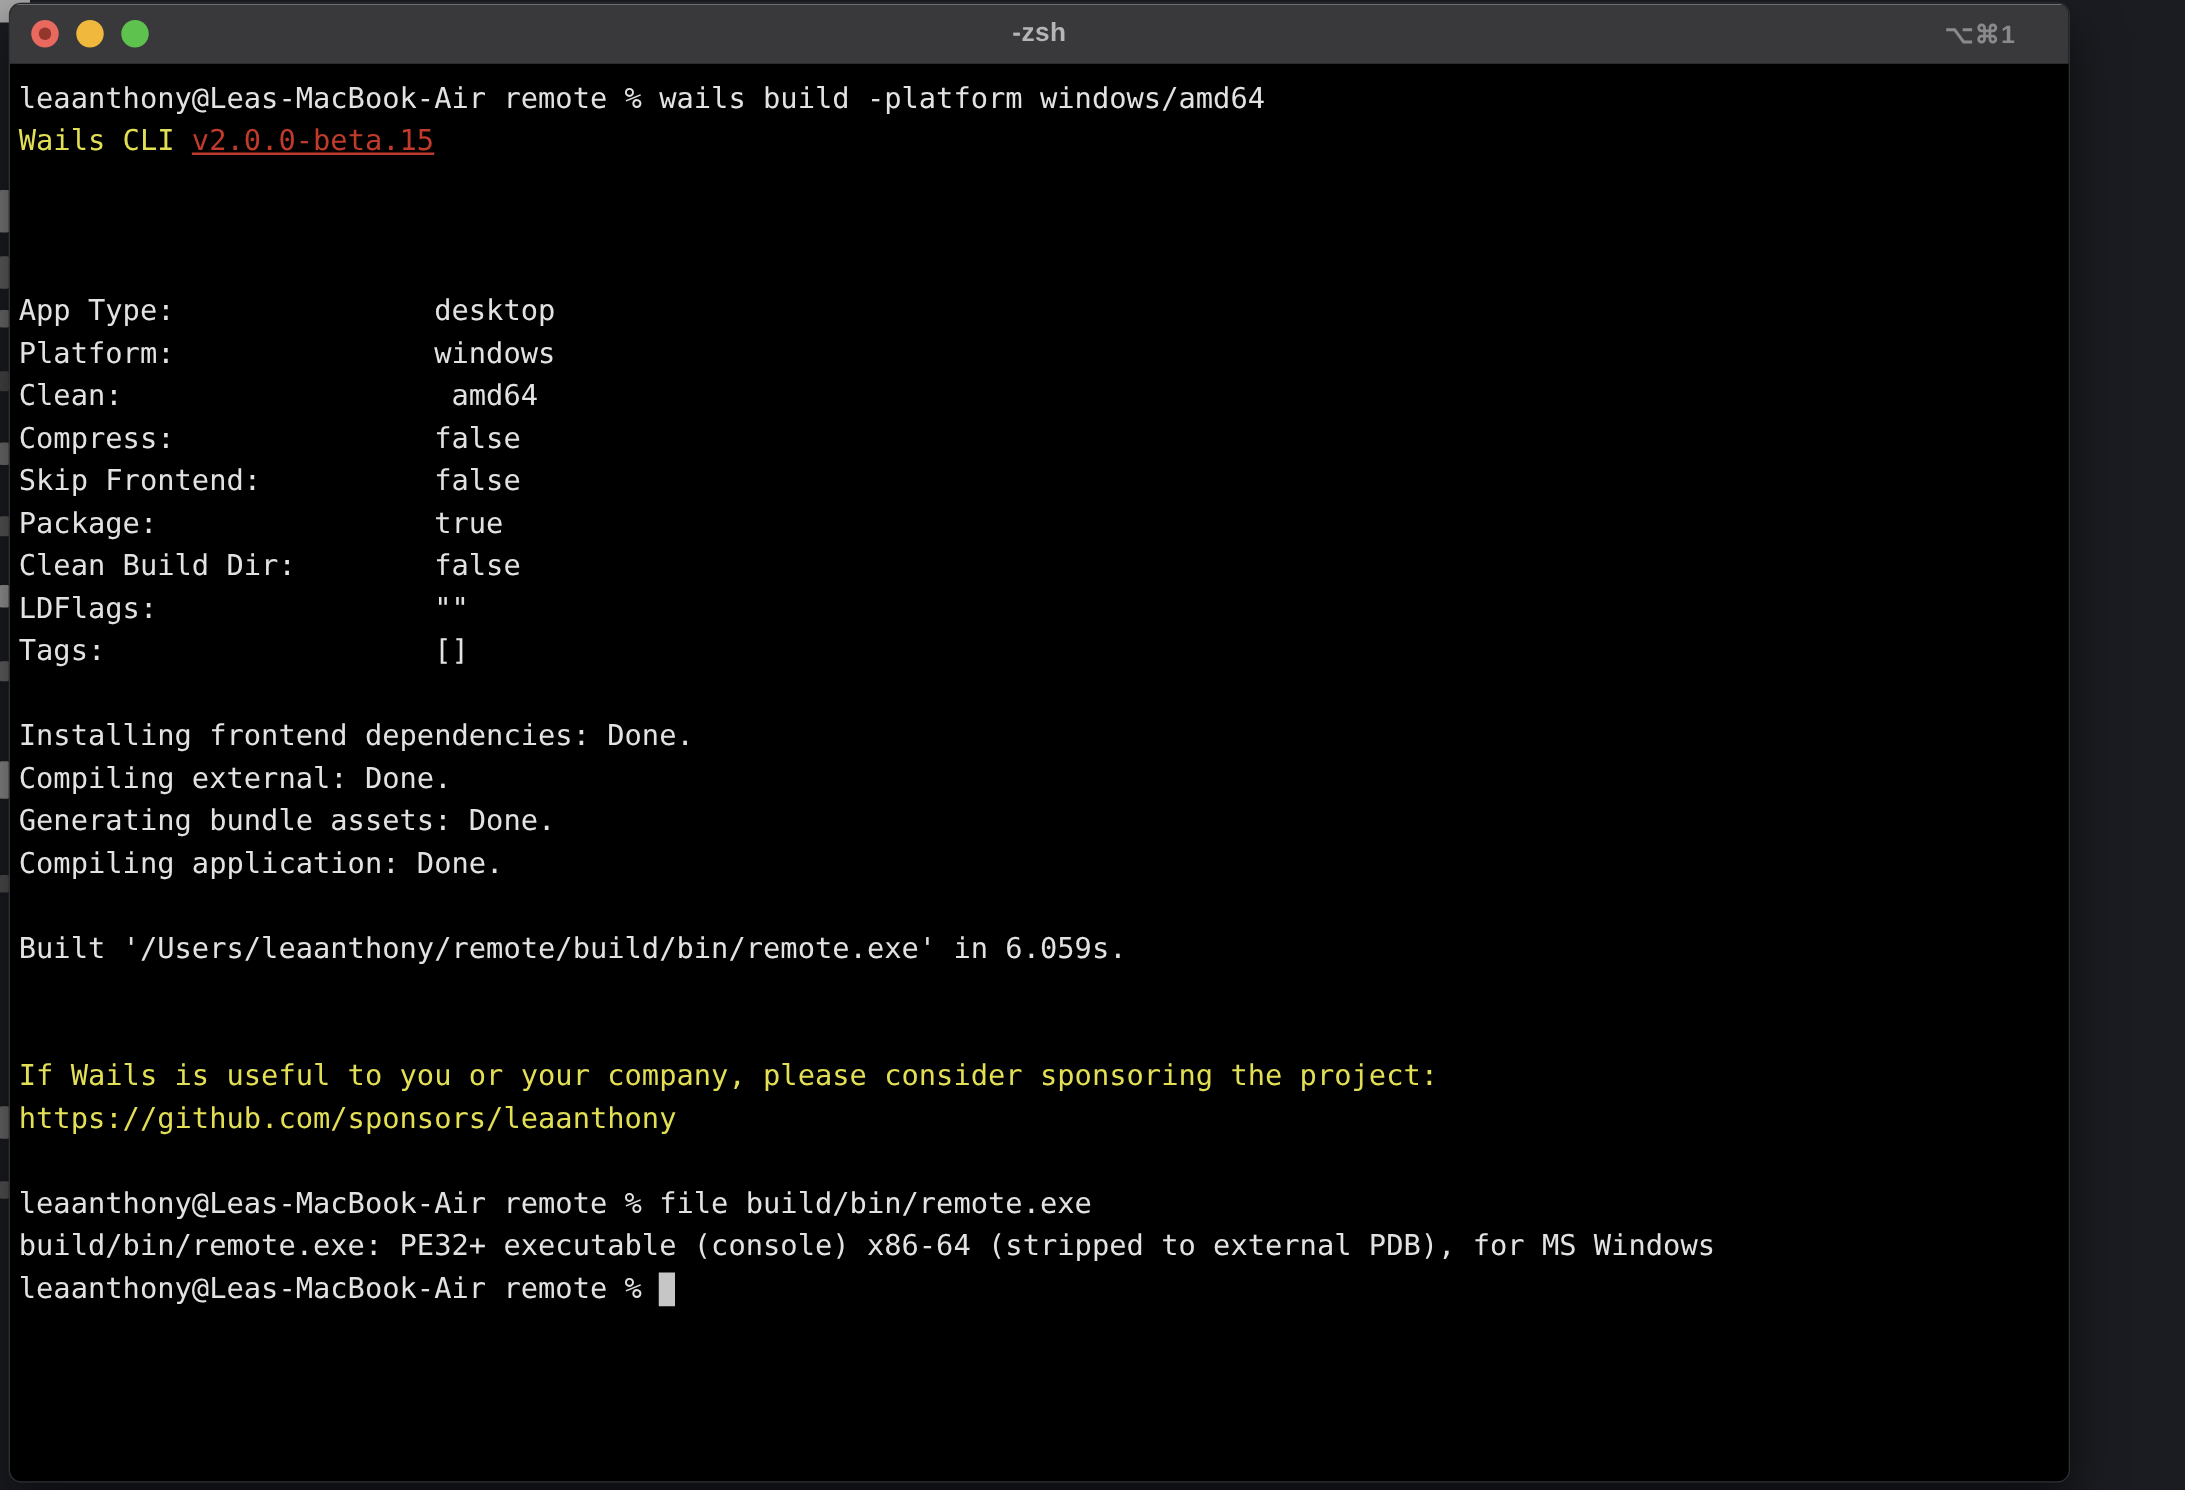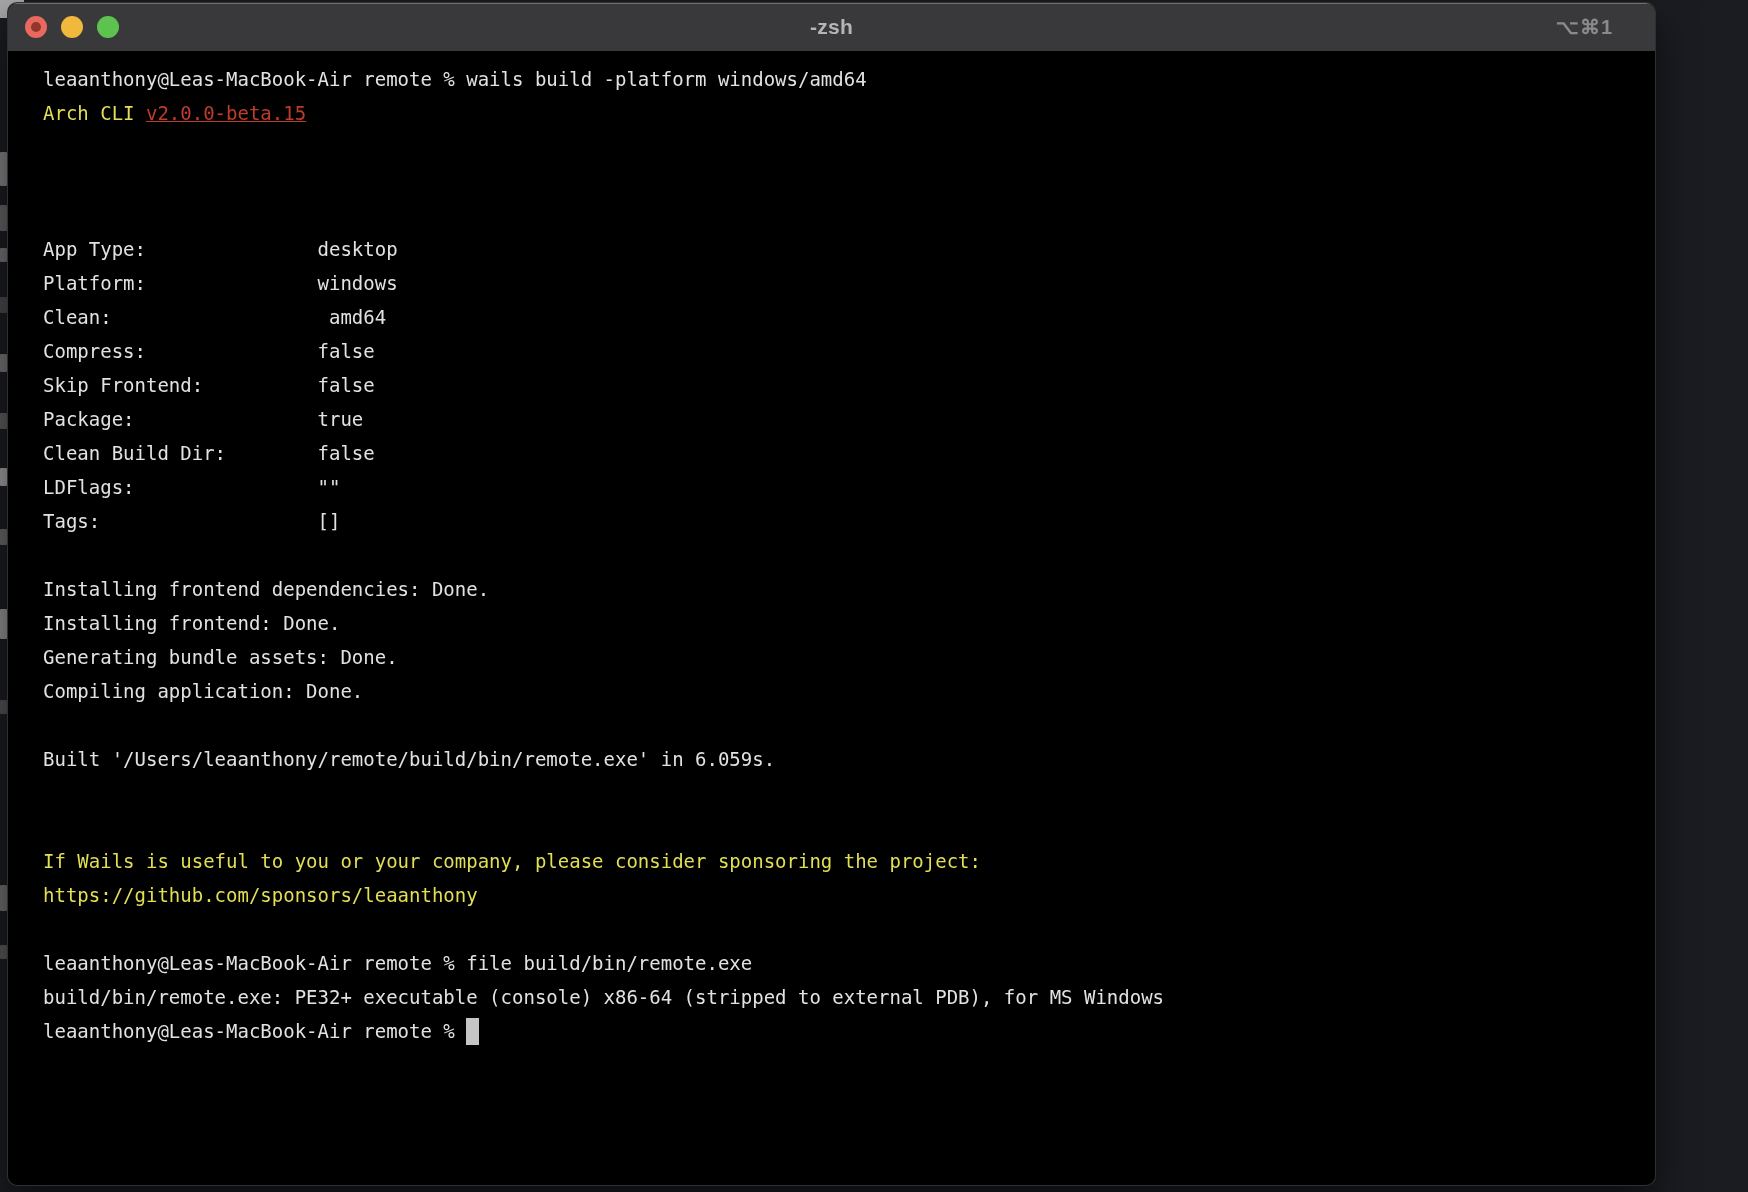--- a/index.html
+++ b/index.html
@@ -79,25 +79,24 @@
     letter-spacing: 1px;
   }
   .screen {
     flex: 1;
     padding: 11px 6px 0 7px;
     cursor: text;
   }
   .term-line {
     white-space: pre;
     font-family: "DejaVu Sans Mono", monospace;
-    font-size: 19px;
+    font-size: 23px;
     line-height: 34px;
     min-height: 34px;
     color: var(--default-text, #e2e2e2);
-    margin-left: 28px;
   }
   .seg-default { color: var(--default-text, #e2e2e2); }
   .seg-yellow  { color: var(--yellow, #e2df55); }
   .seg-red     { color: var(--red, #c03b2b); text-decoration: underline; }
   .cursor {
     display: inline-block;
     width: 13px; height: 27px;
     vertical-align: bottom;
     margin-bottom: 3px;
     background: var(--cursor, #c6c6c6);
@@ -133,36 +132,36 @@
         <span class="light light-min"></span>
         <span class="light light-zoom"></span>
       </div>
       <div class="titlebar-title">-zsh</div>
       <div class="titlebar-shortcut">⌥⌘1</div>
     </div>
 
     <div class="screen">
       <div id="terminal-output">
           <div class="term-line"><span class="seg-default">leaanthony@Leas-MacBook-Air remote % wails build -platform windows/amd64</span></div>
-          <div class="term-line"><span class="seg-yellow">Arch CLI </span><span class="seg-red">v2.0.0-beta.15</span></div>
+          <div class="term-line"><span class="seg-yellow">Wails CLI </span><span class="seg-red">v2.0.0-beta.15</span></div>
           <div class="term-line"></div>
           <div class="term-line"></div>
           <div class="term-line"></div>
           <div class="term-line"><span class="seg-default">App Type:               desktop</span></div>
           <div class="term-line"><span class="seg-default">Platform:               windows</span></div>
           <div class="term-line"><span class="seg-default">Clean:                   amd64</span></div>
           <div class="term-line"><span class="seg-default">Compress:               false</span></div>
           <div class="term-line"><span class="seg-default">Skip Frontend:          false</span></div>
           <div class="term-line"><span class="seg-default">Package:                true</span></div>
           <div class="term-line"><span class="seg-default">Clean Build Dir:        false</span></div>
           <div class="term-line"><span class="seg-default">LDFlags:                ""</span></div>
           <div class="term-line"><span class="seg-default">Tags:                   []</span></div>
           <div class="term-line"></div>
           <div class="term-line"><span class="seg-default">Installing frontend dependencies: Done.</span></div>
-          <div class="term-line"><span class="seg-default">Installing frontend: Done.</span></div>
+          <div class="term-line"><span class="seg-default">Compiling external: Done.</span></div>
           <div class="term-line"><span class="seg-default">Generating bundle assets: Done.</span></div>
           <div class="term-line"><span class="seg-default">Compiling application: Done.</span></div>
           <div class="term-line"></div>
           <div class="term-line"><span class="seg-default">Built '/Users/leaanthony/remote/build/bin/remote.exe' in 6.059s.</span></div>
           <div class="term-line"></div>
           <div class="term-line"></div>
           <div class="term-line"><span class="seg-yellow">If Wails is useful to you or your company, please consider sponsoring the project:</span></div>
           <div class="term-line"><span class="seg-yellow">https://github.com/sponsors/leaanthony</span></div>
           <div class="term-line"></div>
           <div class="term-line"><span class="seg-default">leaanthony@Leas-MacBook-Air remote % file build/bin/remote.exe</span></div>

